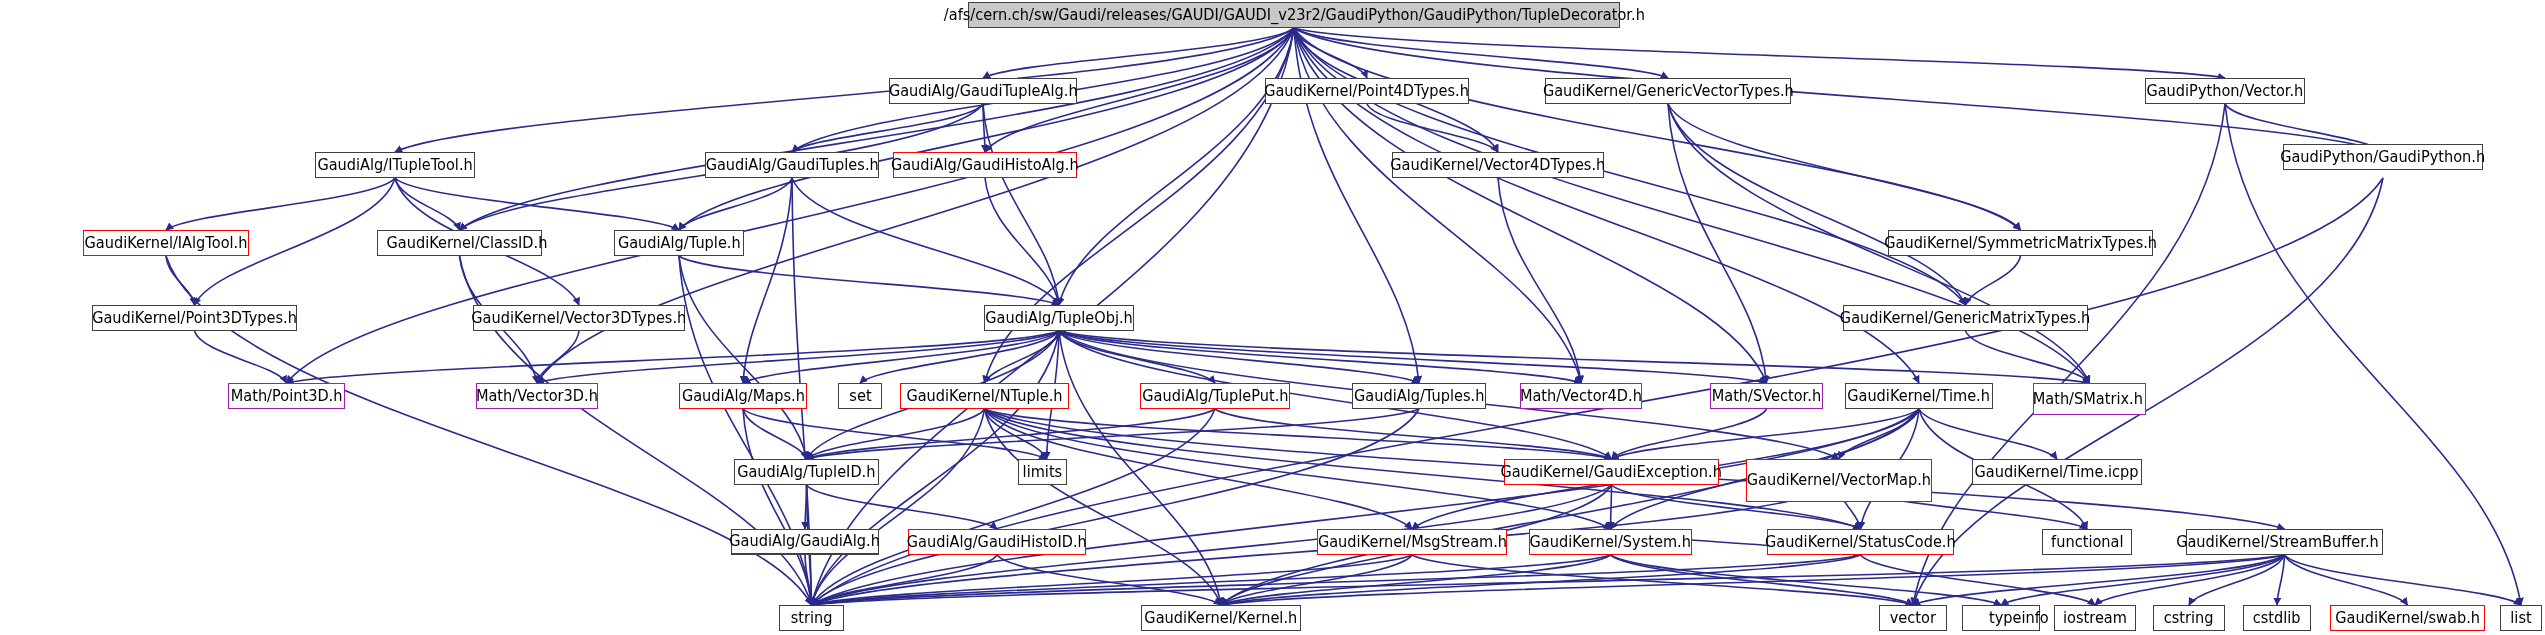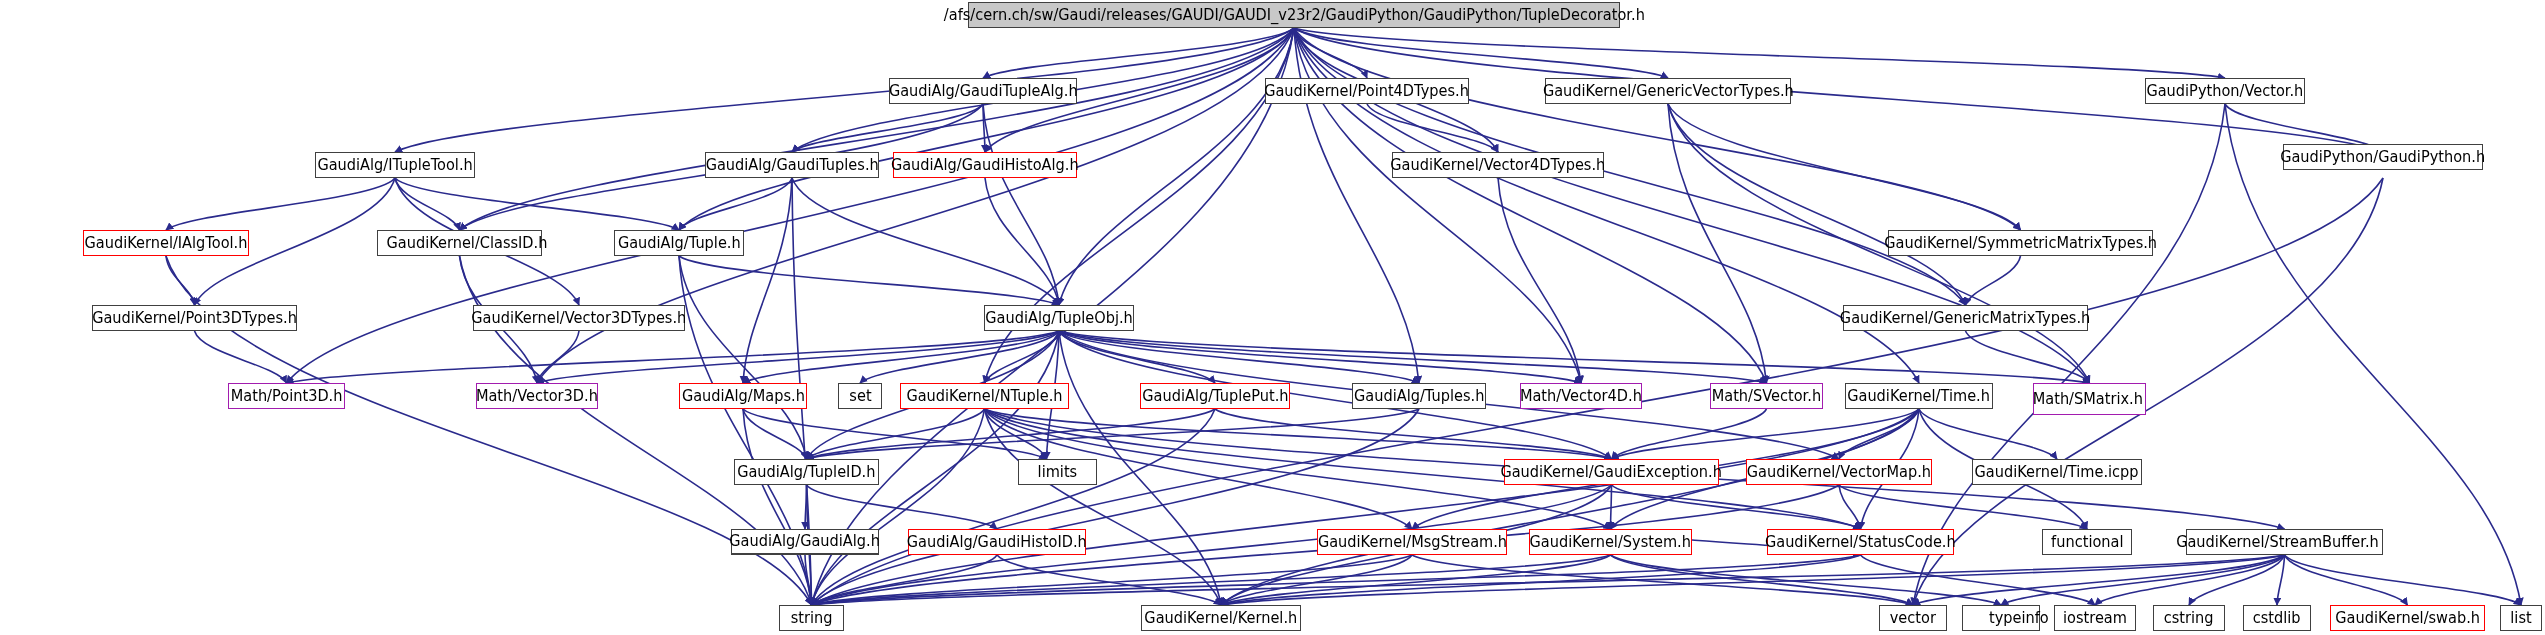--- a/index.html
+++ b/index.html
@@ -247,27 +247,27 @@
       </div>
       <div class="node " style="left: 1845px; top: 383px; width: 148px; height: 26px;">
         <span>GaudiKernel/Time.h</span>
       </div>
       <div class="node grey" style="left: 2033px; top: 383px; width: 113px; height: 32px; justify-content: flex-end;">
         <span>Math/SMatrix.h</span>
       </div>
       <div class="node " style="left: 734px; top: 459px; width: 145px; height: 26px;">
         <span>GaudiAlg/TupleID.h</span>
       </div>
-      <div class="node " style="left: 1018px; top: 459px; width: 79px; height: 26px;">
+      <div class="node " style="left: 1018px; top: 459px; width: 49px; height: 26px;">
         <span style="font-size: 15px;">limits</span>
       </div>
       <div class="node red" style="left: 1504px; top: 459px; width: 215px; height: 26px;">
         <span>GaudiKernel/GaudiException.h</span>
       </div>
-      <div class="node red" style="left: 1746px; top: 459px; width: 186px; height: 26px;">
+      <div class="node red" style="left: 1746px; top: 459px; width: 186px; height: 43px;">
         <span>GaudiKernel/VectorMap.h</span>
       </div>
       <div class="node " style="left: 1972px; top: 459px; width: 170px; height: 26px;">
         <span>GaudiKernel/Time.icpp</span>
       </div>
       <div class="node thick" style="left: 731px; top: 529px; width: 148px; height: 26px;">
         <span>GaudiAlg/GaudiAlg.h</span>
       </div>
       <div class="node red" style="left: 908px; top: 529px; width: 178px; height: 26px;">
         <span>GaudiAlg/GaudiHistoID.h</span>

